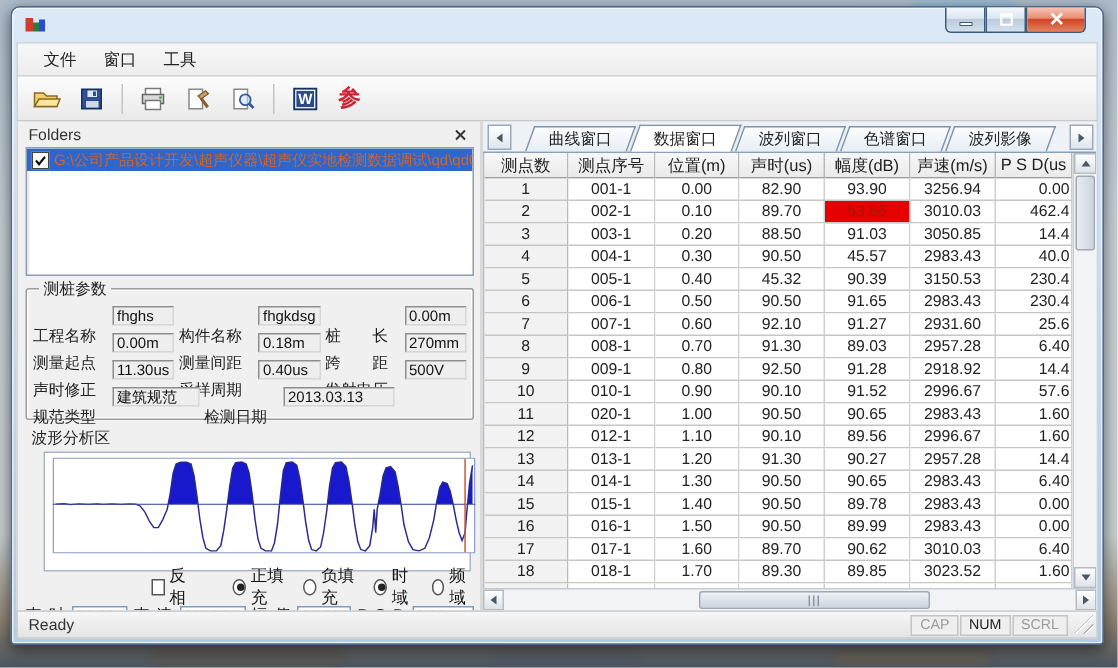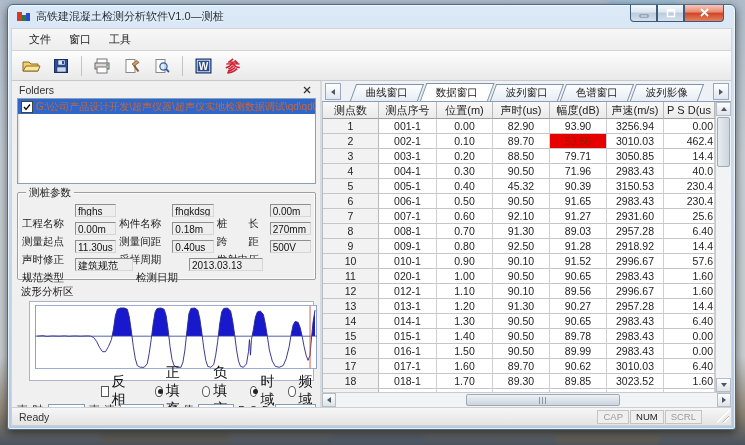--- a/index.html
+++ b/index.html
@@ -50,21 +50,21 @@
   .groupbox{position:relative;margin-top:8px;height:88px;border:1px solid #9f9f9f;border-radius:2px;
     box-shadow:inset 0 0 0 1px rgba(255,255,255,.8);padding:8px 4px 2px 4px;box-sizing:border-box;}
   .groupbox-title{position:absolute;top:-7px;left:8px;background:#f0f0f0;padding:0 3px;font-size:10.5px;color:#222;}
   .pg-row{display:flex;align-items:center;height:18px;gap:3px;}
   .pg-label{width:50px;flex:0 0 50px;font-size:10.5px;color:#222;white-space:nowrap;overflow:hidden;margin-top:28px;}
   .pg-value{height:13px;line-height:13px;background:#eee;border:1px solid;border-color:#8e8e8e #d6d6d6 #d6d6d6 #8e8e8e;
     font-size:10px;padding:0 2px;color:#111;white-space:nowrap;overflow:hidden;width:58px;box-sizing:border-box;}
   .wave-title{font-size:10.5px;color:#222;margin:5px 0 2px 4px;}
   .wave-wrap{margin-left:12px;margin-right:2px;background:#fff;border:1px solid #a8b4c4;padding:3px 3px 9px 5px;height:66px;}
   
-  .wc{display:flex;align-items:center;height:16px;font-size:14px;margin-top:2px;}
+  .wc{display:flex;align-items:center;height:16px;font-size:11px;margin-top:2px;}
   .wc-item{display:flex;align-items:center;gap:3px;}
   .wc-invert{margin-left:84px;}
   .wc-fillgap{margin-left:26px;}
   .wc-domgap{margin-left:22px;}
   .wc-item + .wc-item{margin-left:10px;}
   .wc-invert + .wc-item{margin-left:26px;}
   .checkbox{width:9px;height:9px;background:#fff;border:1px solid #555;}
   .radio{width:9px;height:9px;background:#fff;border:1px solid #555;border-radius:50%;position:relative;}
   .radio.checked::after{content:"";position:absolute;left:2px;top:2px;width:5px;height:5px;border-radius:50%;background:#222;}
   
@@ -109,21 +109,21 @@
   .h-thumb i{width:1px;height:7px;background:#8b97a6;display:block;}
   
   .arr{width:0;height:0;display:block;}
   .arr.up{border-left:3px solid transparent;border-right:3px solid transparent;border-bottom:4px solid #4a5866;}
   .arr.down{border-left:3px solid transparent;border-right:3px solid transparent;border-top:4px solid #4a5866;}
   .arr.left{border-top:3px solid transparent;border-bottom:3px solid transparent;border-right:4px solid #4a5866;}
   .arr.right{border-top:3px solid transparent;border-bottom:3px solid transparent;border-left:4px solid #4a5866;}
   
   .statusbar{height:17px;background:linear-gradient(#f6f6f6,#e4e4e4);border:1px solid #cfcfcf;display:flex;align-items:center;
     padding:0 2px 0 7px;font-size:10.5px;color:#333;}
-  .status-right{margin-left:auto;display:flex;align-items:flex-start;gap:11px;}
+  .status-right{margin-left:auto;display:flex;align-items:flex-start;gap:1px;}
   .si{padding:0 5px;border:1px solid #c4c4c4;height:12px;line-height:12px;font-size:9.5px;color:#9a9a9a;background:#efefef;}
   .si.active{color:#222;}
   .grip{width:13px;height:13px;margin-left:3px;
     background:repeating-linear-gradient(135deg,transparent 0 3px,#b0b0b0 3px 4px,#fff 4px 5px);
     clip-path:polygon(100% 0,100% 100%,0 100%);}
 </style>
 </head>
 <body>
 
 <div class="blob" style="left:255px;top:12px;width:95px;height:11px;background:#98a2aa;opacity:.65;"></div>
@@ -135,21 +135,20 @@
 <div class="blob" style="left:555px;top:434px;width:105px;height:9px;background:#6a604e;opacity:.6;"></div>
 
 <div class="window">
 
   <div class="titlebar">
     <span class="app-icon">
       <i style="left:0;top:2px;width:5px;height:9px;background:#d43a2a;"></i>
       <i style="left:5px;top:5px;width:4px;height:6px;background:#2a7a3a;"></i>
       <i style="left:9px;top:3px;width:4px;height:8px;background:#2a4ad4;"></i>
     </span>
-    <span class="title-text">高铁建混凝土检测分析软件V1.0—测桩</span>
     <span class="caption-buttons">
       <span class="cap-btn">
         <svg width="10" height="9">
             <rect x="1" y="6" width="8" height="2" fill="#fff" stroke="#2a4a6a" stroke-width="0.6"></rect>
           </svg>
       </span>
       <span class="cap-btn">
         <svg width="10" height="10">
             <rect x="1.5" y="1.5" width="7" height="7" fill="none" stroke="#fff" stroke-width="1.4"></rect>
             <rect x="1.5" y="1.5" width="7" height="2" fill="#fff"></rect>
@@ -383,30 +382,30 @@
                 <div class="td">89.70</div>
                 <div class="td" style="background: rgb(230, 0, 0); color: rgb(154, 26, 0);">53.56</div>
                 <div class="td">3010.03</div>
                 <div class="td td-psd">462.4</div>
               </div>
               <div class="t-row">
                 <div class="td td-first">3</div>
                 <div class="td">003-1</div>
                 <div class="td">0.20</div>
                 <div class="td">88.50</div>
-                <div class="td">79.71</div>
+                <div class="td">91.03</div>
                 <div class="td">3050.85</div>
                 <div class="td td-psd">14.4</div>
               </div>
               <div class="t-row">
                 <div class="td td-first">4</div>
                 <div class="td">004-1</div>
                 <div class="td">0.30</div>
                 <div class="td">90.50</div>
-                <div class="td">71.96</div>
+                <div class="td">45.57</div>
                 <div class="td">2983.43</div>
                 <div class="td td-psd">40.0</div>
               </div>
               <div class="t-row">
                 <div class="td td-first">5</div>
                 <div class="td">005-1</div>
                 <div class="td">0.40</div>
                 <div class="td">45.32</div>
                 <div class="td">90.39</div>
                 <div class="td">3150.53</div>

